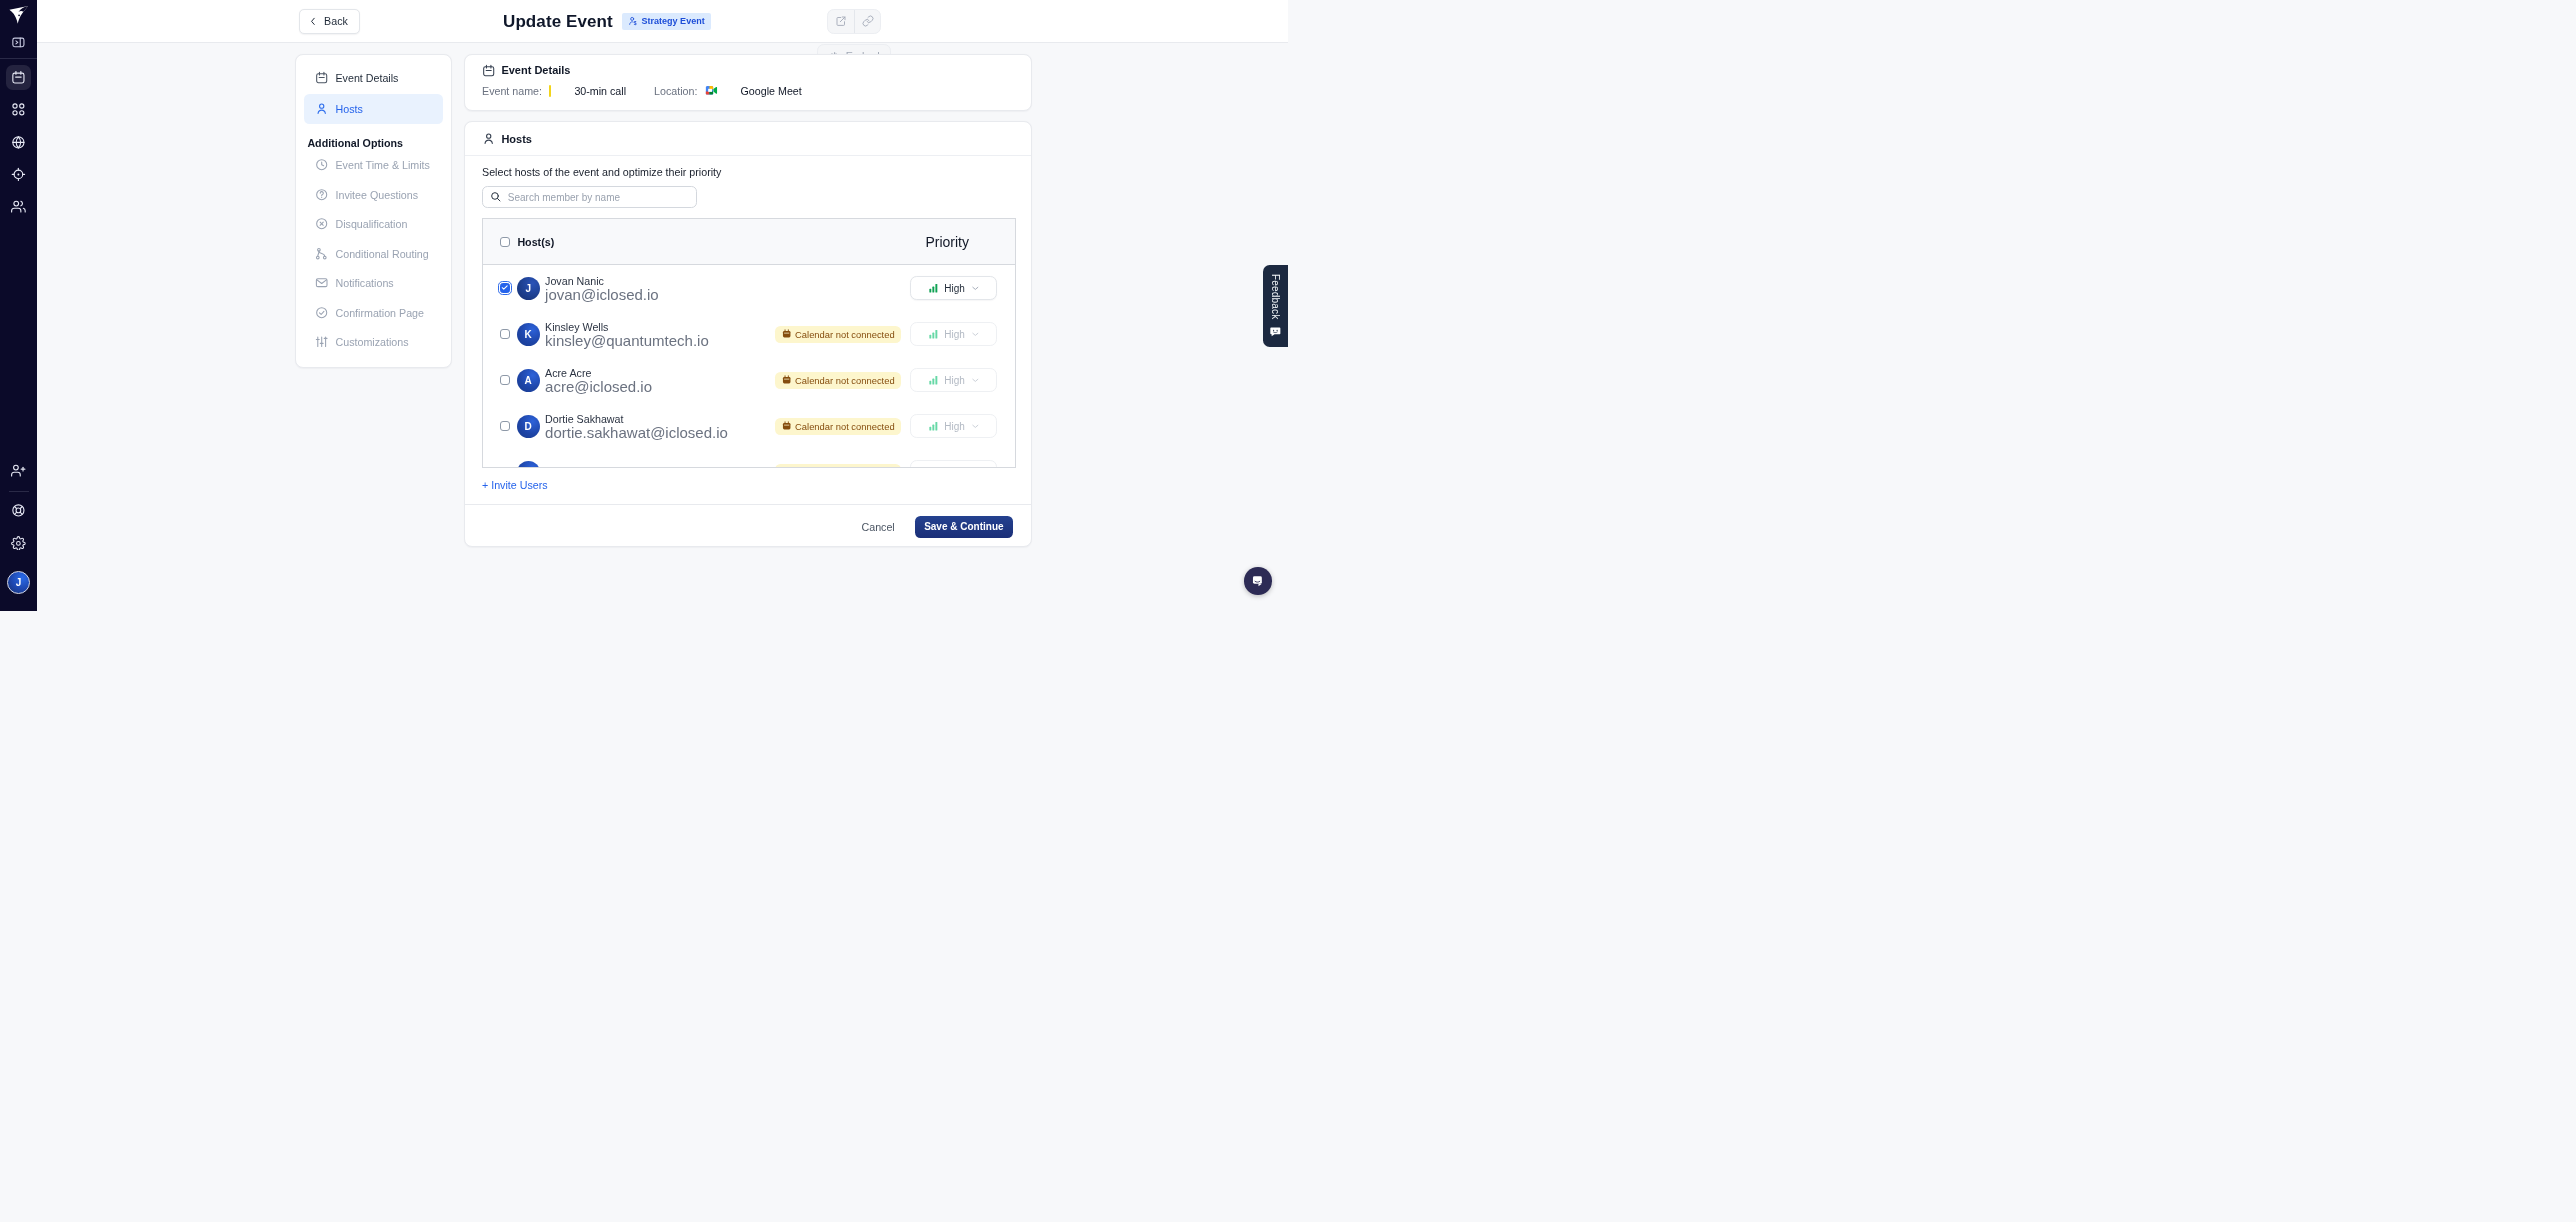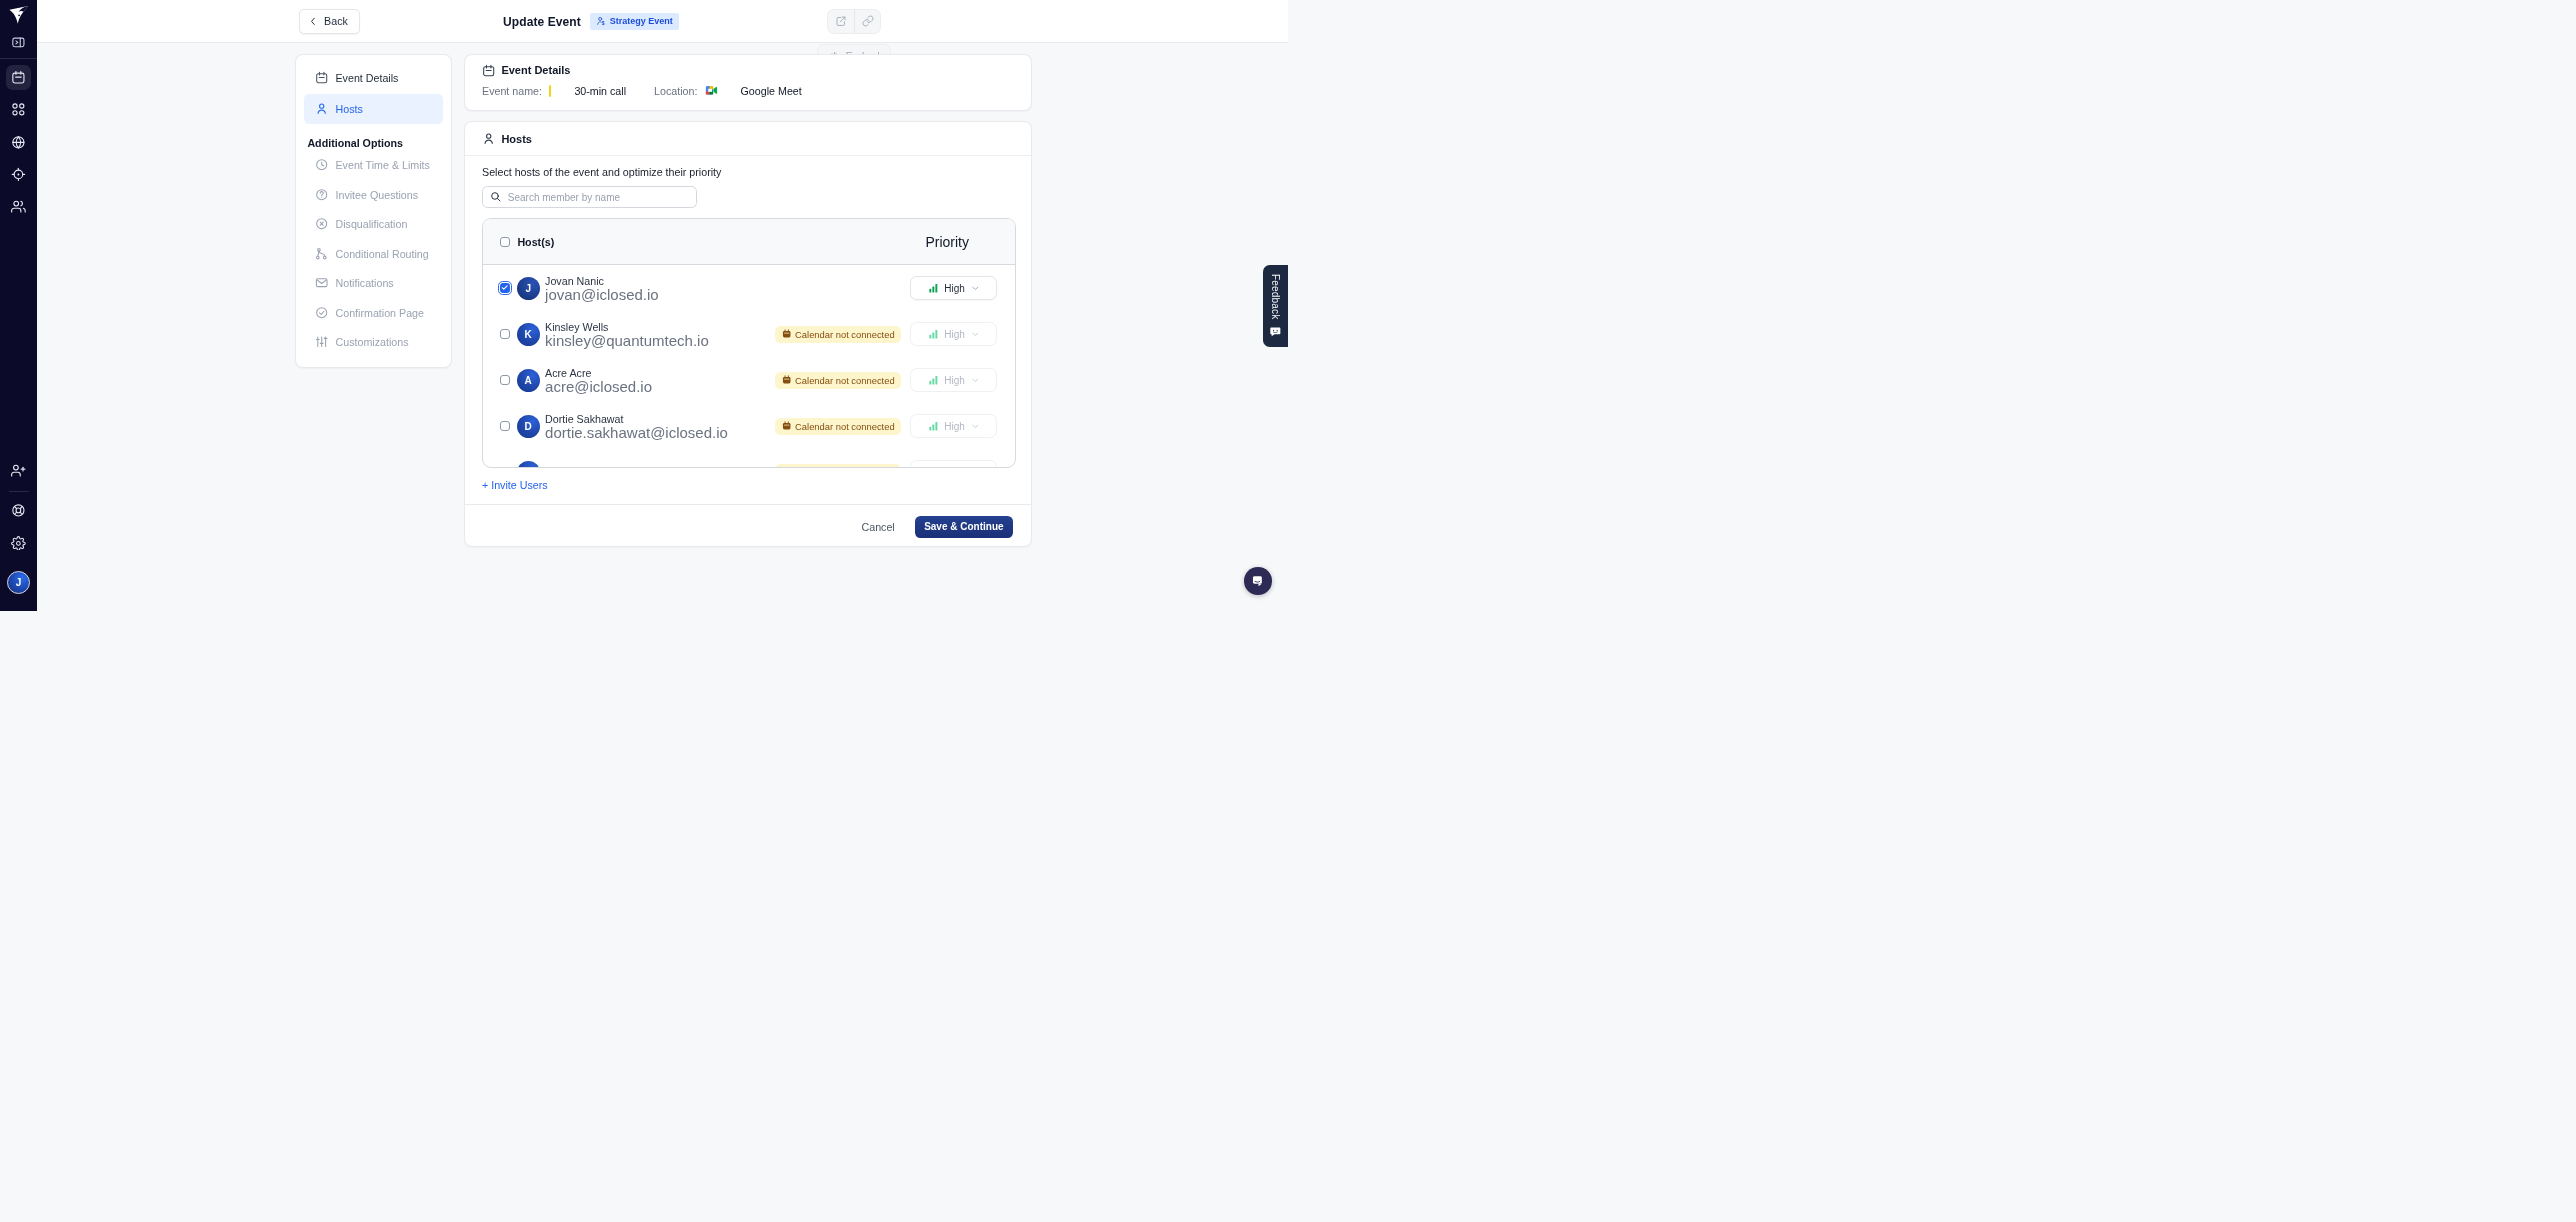--- a/index.html
+++ b/index.html
@@ -17,21 +17,21 @@
   .sb-div { width:37px; height:0.7px; background:#2a2a47; margin-top:8px; }
   .sb-icon { width:25.5px; height:25.5px; display:flex; align-items:center; justify-content:center; color:#e7e9f5; border-radius:6.7px; margin-top:6.7px; cursor:pointer; }
   .sb-icon.active { background:#24233f; }
   .sb-bottom { margin-top:auto; display:flex; flex-direction:column; align-items:center; padding-bottom:17.4px; }
   .sb-avatar { width:23px; height:23px; border-radius:50%; border:1px solid #d4d8e8; background:radial-gradient(circle at 68% 28%, #2a6ae8 0%, #1d46ae 55%, #16306f 100%); color:#fff; font-size:10px; font-weight:700; display:flex; align-items:center; justify-content:center; margin-top:14.8px; cursor:pointer; }
 
   
   .header { position:absolute; left:37px; top:0; right:0; height:43px; background:#fff; border-bottom:0.7px solid #e8eaee; }
   .back-btn { position:absolute; left:262px; top:8.7px; height:25.5px; padding:0 10.7px 0 8px; display:flex; align-items:center; gap:5.4px; background:#fff; border:0.7px solid #e3e6ea; border-radius:5px; font-size:10.7px; color:#1f2937; box-shadow:0 0.7px 1.3px rgba(16,24,40,.05); cursor:pointer; }
   .title-group { position:absolute; left:466px; top:0; height:43px; display:flex; align-items:center; gap:8.7px; }
-  .page-title { font-size:12px; font-weight:700; color:#0f172a; letter-spacing:0.1px; }
+  .page-title { font-size:17px; font-weight:700; color:#0f172a; letter-spacing:0.1px; }
   .event-badge { height:17.4px; display:flex; align-items:center; gap:3.4px; padding:0 6.7px; background:#dbeafe; color:#1d4ed8; border-radius:2px; font-size:9px; font-weight:600; }
   .hdr-right { position:absolute; left:772px; top:8.7px; display:flex; align-items:center; gap:9.4px;flex-direction:column; }
   .icon-pair { display:flex; height:25.5px; background:#f5f6f8; border:0.7px solid #eceef2; border-radius:6.7px; overflow:hidden; }
   .icon-pair .cell { width:26px; display:flex; align-items:center; justify-content:center; color:#a6adba; }
   .icon-pair .cell + .cell { border-left:0.7px solid #e4e7ec; }
   .embed-btn { height:25.5px; display:flex; align-items:center; gap:5.4px; padding:0 10px; background:#f5f6f8; border:0.7px solid #eceef2; border-radius:6.7px; color:#a0a8b5; font-size:10.7px; }
   .settings-btn { height:25.5px; display:flex; align-items:center; gap:5.4px; padding:0 8.7px; background:#fff; border:0.7px solid #e3e6ea; border-radius:6.7px; color:#1f2937; font-size:10.7px; box-shadow:0 0.7px 1.3px rgba(16,24,40,.05); cursor:pointer; }
 
   
   .card { position:absolute; background:#fff; border:0.7px solid #e8eaee; border-radius:8px; box-shadow:0 0.7px 1.3px rgba(16,24,40,.04); }
@@ -61,21 +61,21 @@
   .hosts-card { left:464px; top:121px; width:568px; height:426px; }
   .hc-header { position:absolute; top:0; left:0; right:0; height:34px; display:flex; align-items:center; gap:6px; padding-left:17px; border-bottom:0.7px solid #edeff3; font-size:11px; font-weight:700; color:#111827; }
   .hc-header .ic { color:#374151; }
   .hc-sub { position:absolute; left:17px; top:44px; font-size:10.7px; color:#1a202c; }
   .search-box { position:absolute; left:17px; top:64px; width:215px; height:22px; border:0.7px solid #d4d8de; border-radius:5.4px; background:#fff; display:flex; align-items:center; gap:6px; padding:0 7.4px; }
   .search-box input { border:none; outline:none; flex:1; font-size:10px; color:#111827; font-family:inherit; background:transparent; }
   .search-box input::placeholder { color:#9aa2af; }
   .search-box .ic { color:#1f2937; }
 
   
-  .host-table { position:absolute; left:17px; top:96px; width:534px; height:250px; border:0.7px solid #d6d9de; border-radius:9px; overflow:hidden; background:#fff; }
+  .host-table { position:absolute; left:17px; top:96px; width:534px; height:250px; border:0.7px solid #d6d9de; border-radius:0; overflow:hidden; background:#fff; }
   .ht-head { height:46px; background:#f8f9fb; border-bottom:0.7px solid #d6d9de; display:flex; align-items:center; padding:0 18px 0 17px; }
   .ht-head .col-host { margin-left:7.4px; font-size:10.7px; font-weight:600; color:#111827; }
   .ht-head .col-prio { margin-left:auto; margin-right:28px; font-size:14px; color:#111827; }
   .hrow { height:46px; display:flex; align-items:center; padding:0 18px 0 17px; }
   .cb { width:10px; height:10px; border:1px solid #8e99a8; border-radius:3px; background:#fff; display:flex; align-items:center; justify-content:center; cursor:pointer; flex:0 0 auto; }
   .cb.checked { background:#2563eb; border-color:#2563eb; outline:1.3px solid #2f6bea; outline-offset:1.3px; border-radius:2.7px; }
   .avatar { width:23px; height:23px; border-radius:50%; color:#fff; font-size:10px; font-weight:700; display:flex; align-items:center; justify-content:center; margin-left:6.7px; background:radial-gradient(circle at 68% 28%, #2d62d9 0%, #1e45a8 55%, #183a8c 100%); flex:0 0 auto; }
   .avatar.dark { background:radial-gradient(circle at 68% 28%, #2a53b8 0%, #1d3f8f 55%, #152e6e 100%); }
   .hinfo { margin-left:5.4px; display:flex; flex-direction:column; gap:2.7px; min-width:0; }
   .hname { font-size:10.7px; font-weight:500; color:#2b3342; line-height:12.7px; }

